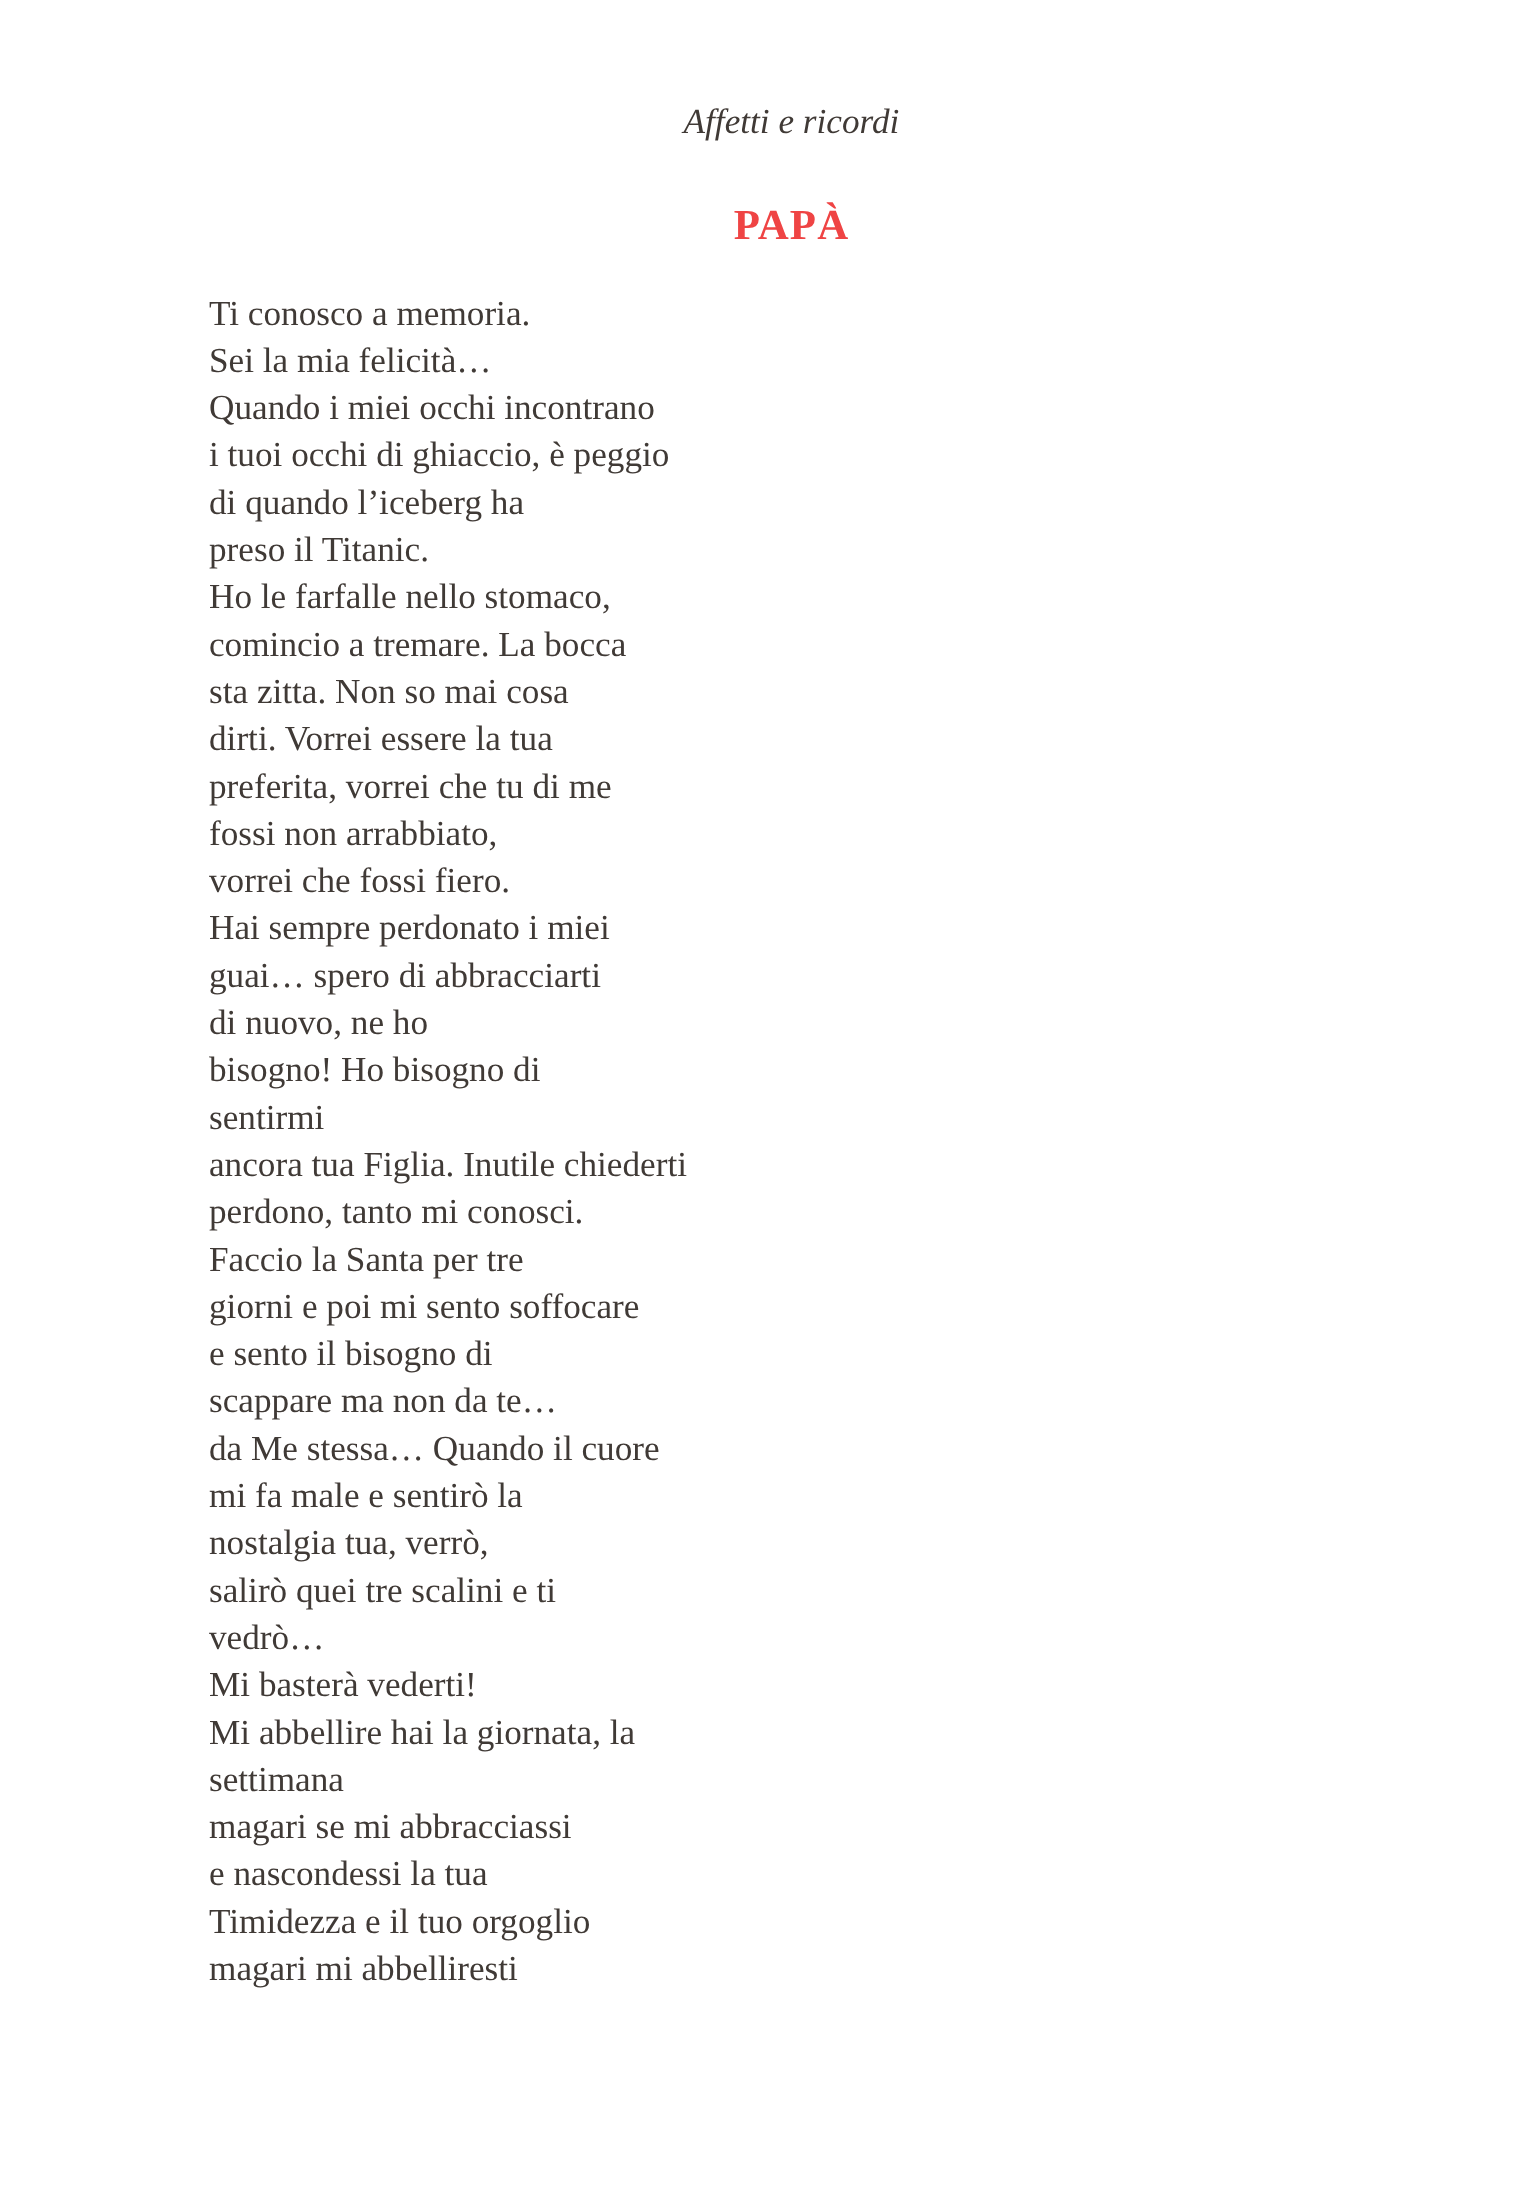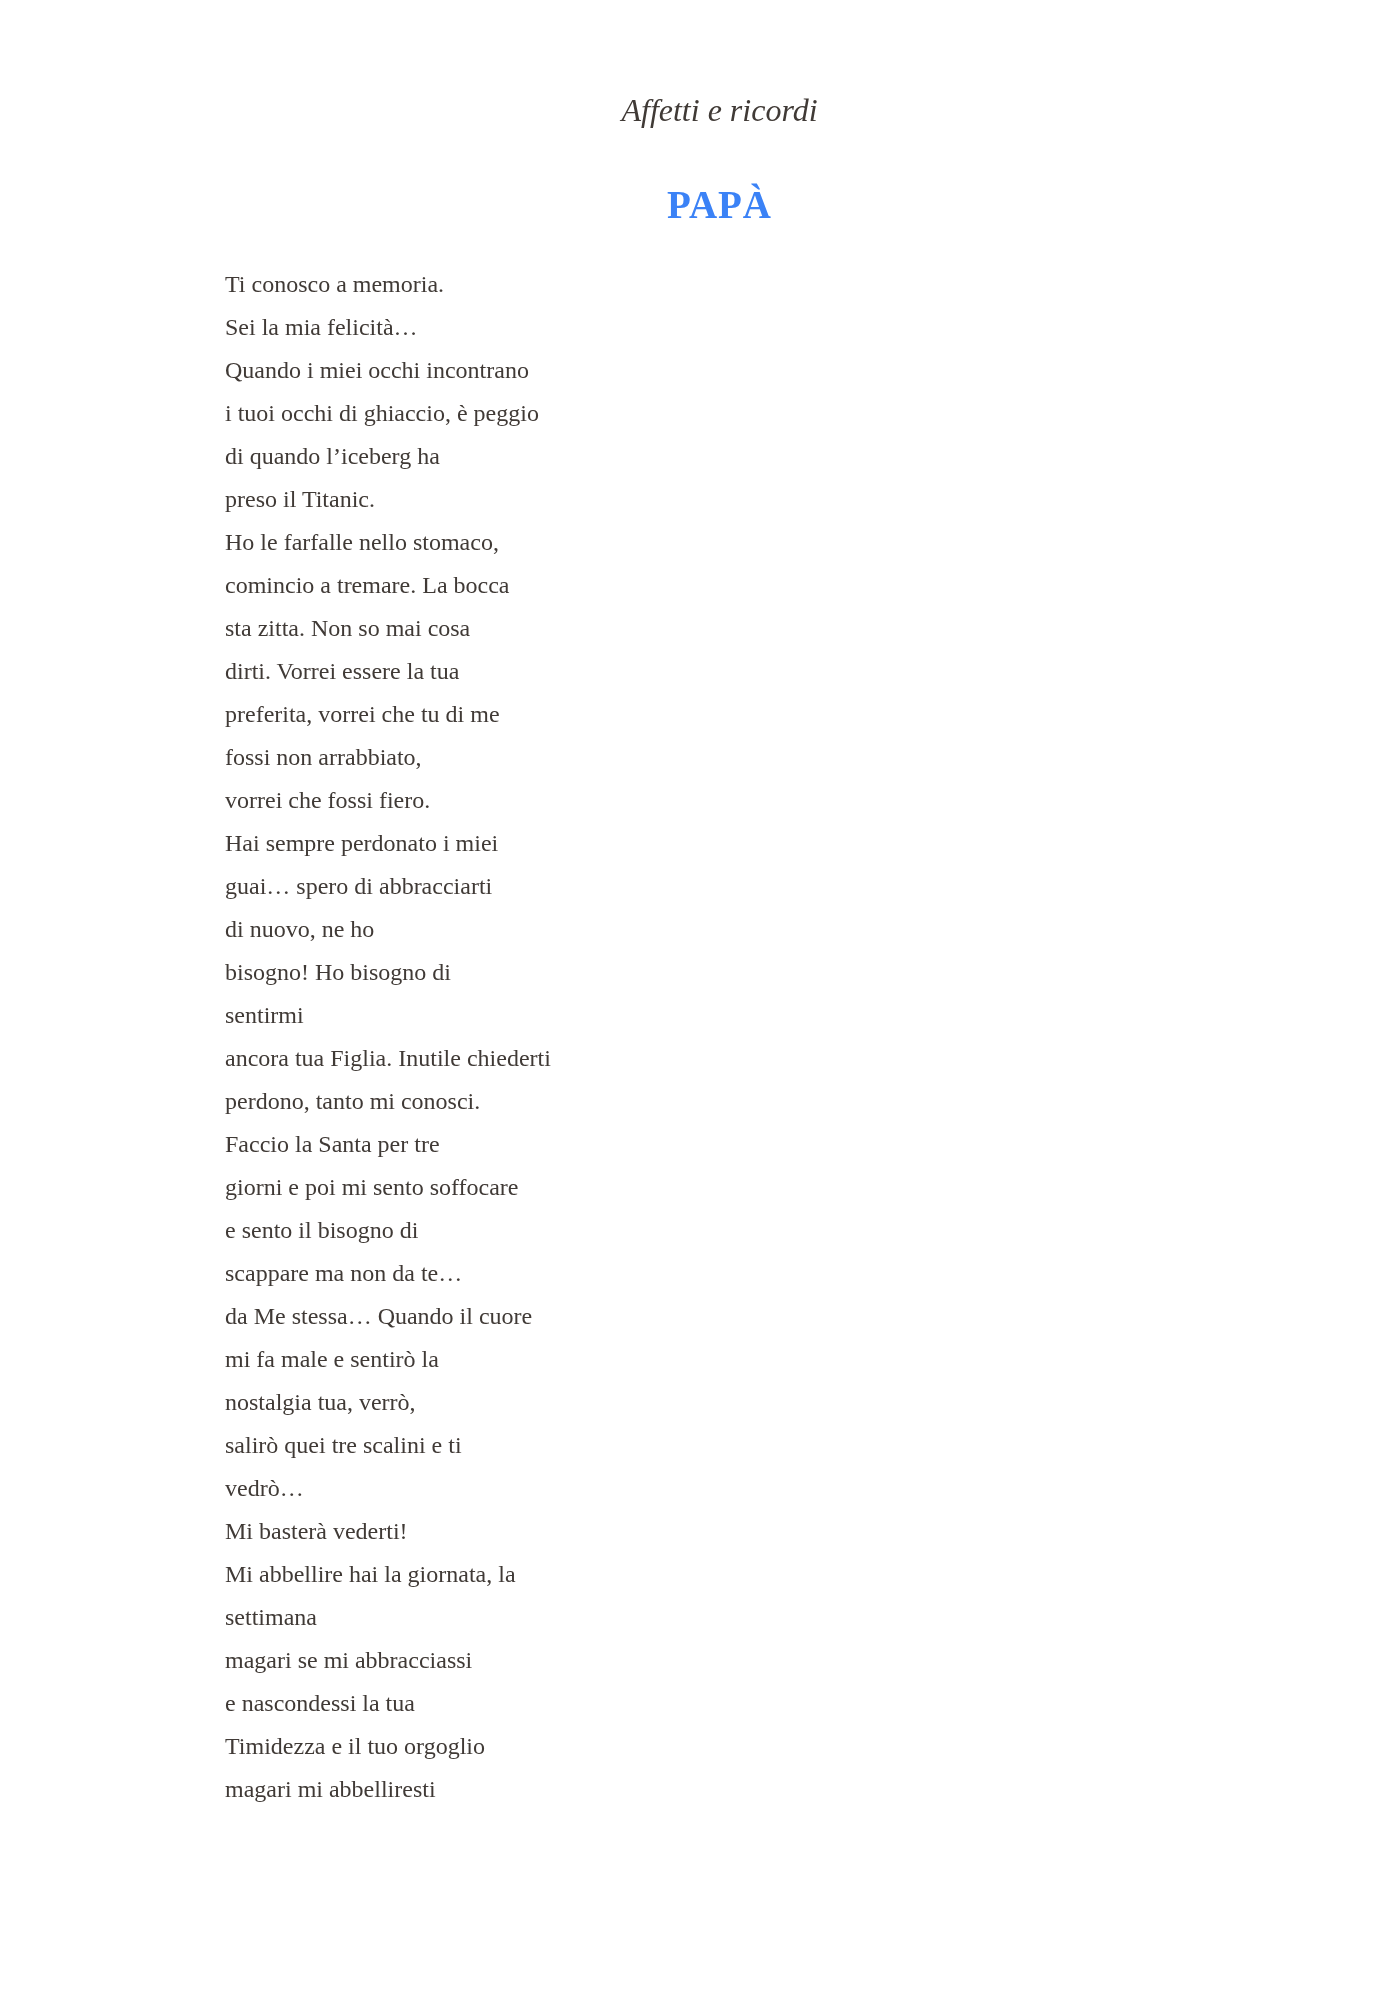--- a/index.html
+++ b/index.html
@@ -34,35 +34,34 @@
     position: absolute;
     top: 184px;
     left: 0;
     width: 100%;
     margin: 0;
     text-align: center;
     font-weight: bold;
     font-size: 39px;
     letter-spacing: 1px;
     line-height: 1.1;
-    color: #3b82f6;
+    color: #ef4444;
   }
   .poem-title .shift {
     display: inline-block;
     transform: translateX(29px);
   }
   .poem {
     position: absolute;
     left: 190px;
     top: 263px;
     right: 60px;
-    font-size: 24px;
+    font-size: 32px;
     line-height: 43px;
     white-space: pre-wrap;
-    margin-left: 35px;
   }
   .poem-line {
     height: 43px;
   }
   .page-number {
     position: absolute;
     top: 1872px;
     left: 0;
     width: 100%;
     text-align: right;

